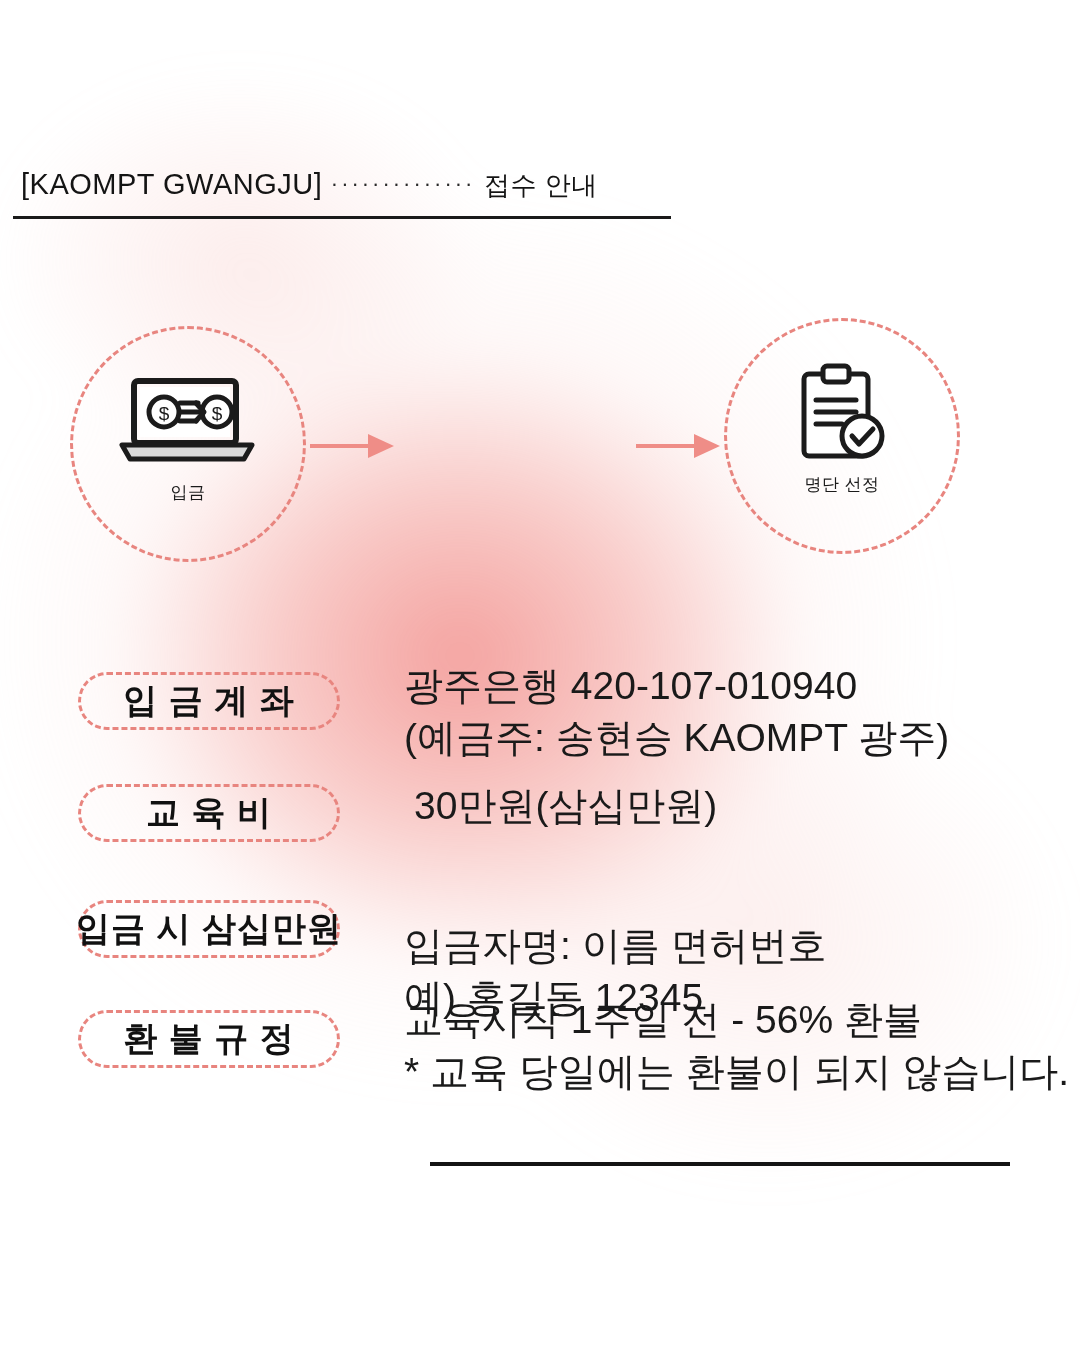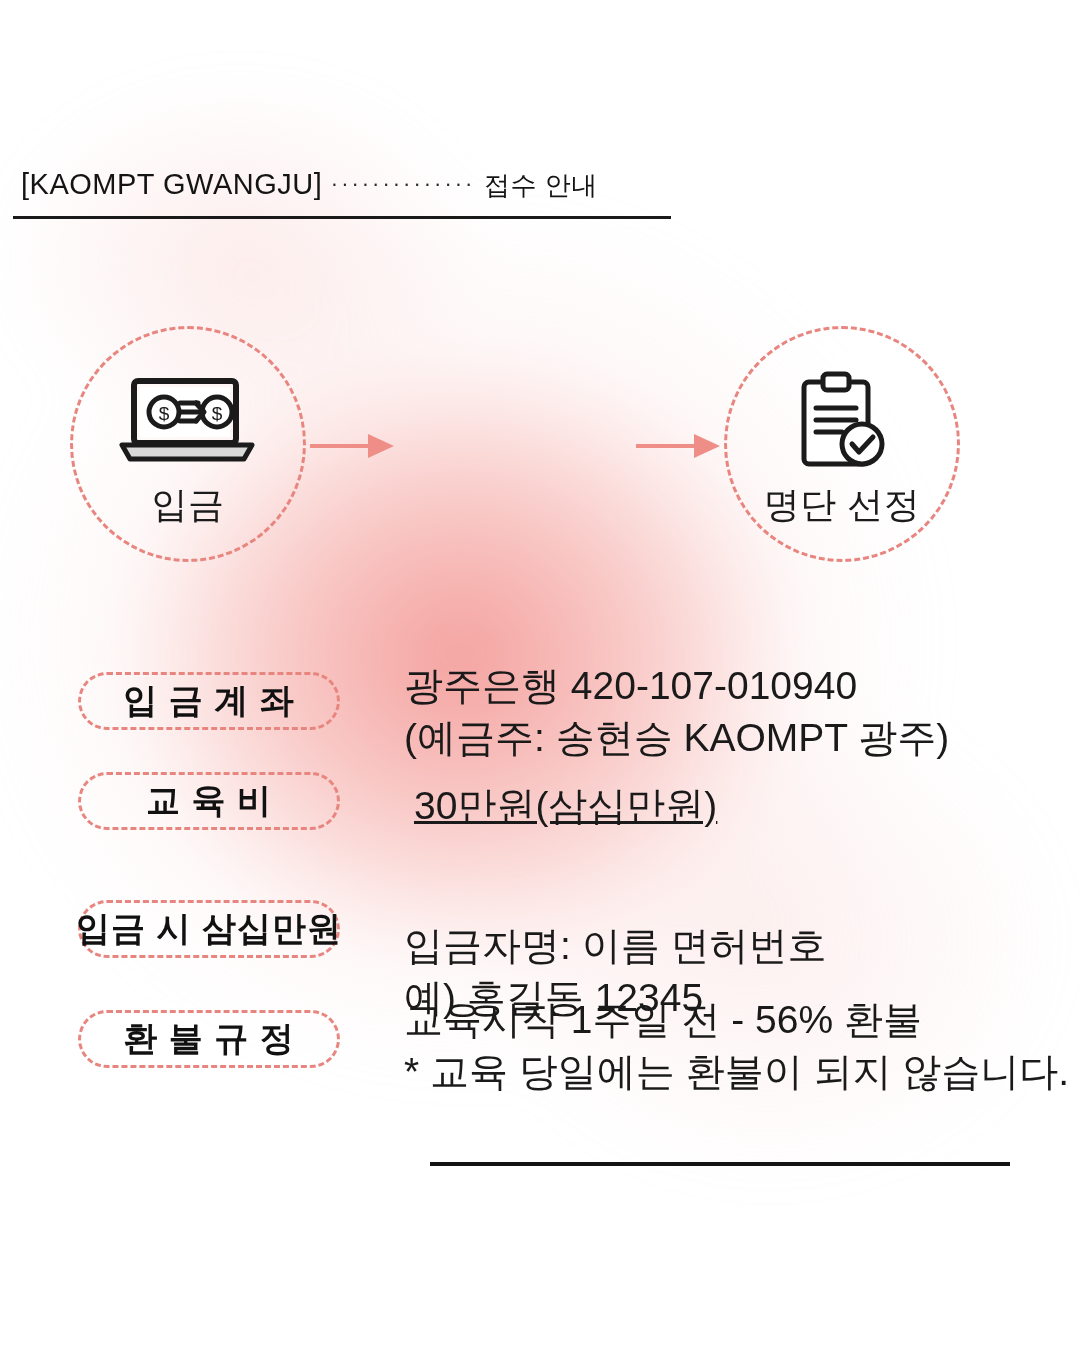--- a/index.html
+++ b/index.html
@@ -91,32 +91,32 @@
     border-radius: 50%;
     border: 3px dashed #e8857f;
     box-sizing: border-box;
     display: flex;
     flex-direction: column;
     align-items: center;
     justify-content: flex-start;
   }
   .circle.c1 { left: 70px; top: 8px; }
   .circle.c2 { left: 404px; top: 8px; }
-  .circle.c3 { left: 724px; top: 8px; }
+  .circle.c3 { left: 724px; top: 0; }
 
   .circle .ico {
     margin-top: 44px;
     height: 96px;
     display: flex;
     align-items: center;
     justify-content: center;
   }
   .circle .cap {
     margin-top: 12px;
-    font-size: 36px;
+    font-size: 17px;
     color: #1b1b1b;
     letter-spacing: 0.5px;
     white-space: nowrap;
   }
 
   .arrow {
     position: absolute;
     top: 116px;
     width: 86px;
     height: 24px;
@@ -256,22 +256,22 @@
 
   <div class="info">
 
     <div class="row" style="top:0px;">
       <div class="pill" style="top:24px;">입 금 계 좌</div>
       <div class="value" style="top:12px;">광주은행 420-107-010940
 (예금주: 송현승 KAOMPT 광주)</div>
     </div>
 
     <div class="row" style="top:124px;">
-      <div class="pill" style="top:0px;">교  육  비</div>
-      <div class="value small-indent" style="top:8px;text-decoration:underline;">30만원(삼십만원)</div>
+      <div class="pill" style="top:12px;">교  육  비</div>
+      <div class="value small-indent" style="top:8px;">30만원(삼십만원)</div>
     </div>
 
     <div class="row" style="top:228px;">
       <div class="pill" style="top:24px;">입금 시 삼십만원</div>
       <div class="value" style="top:20px;margin-top:24px;">입금자명: 이름 면허번호
 예) 홍길동 12345</div>
     </div>
 
     <div class="row" style="top:340px;">
       <div class="pill" style="top:22px;">환 불 규 정</div>

